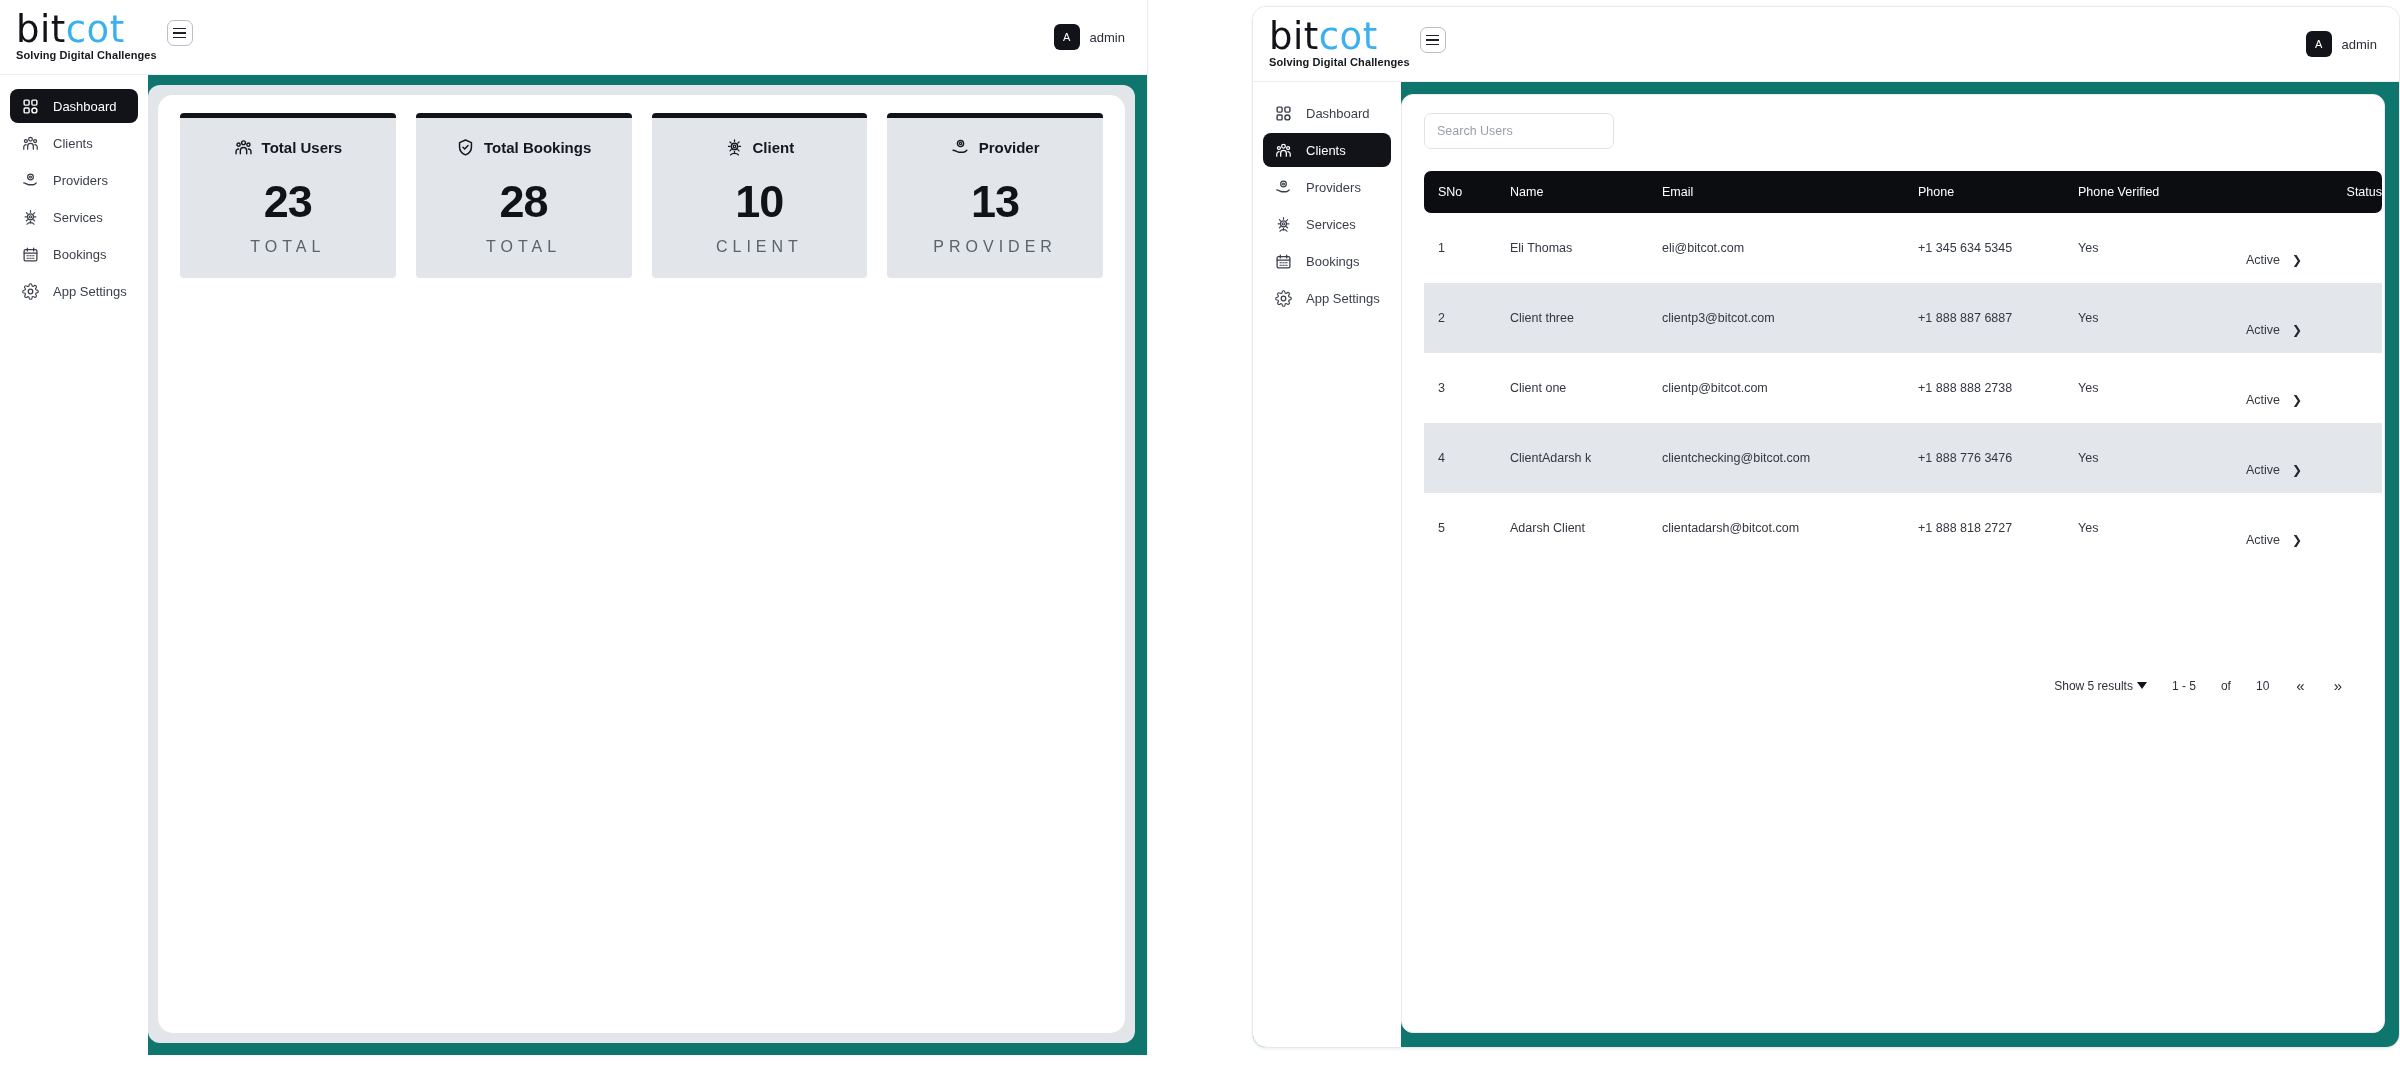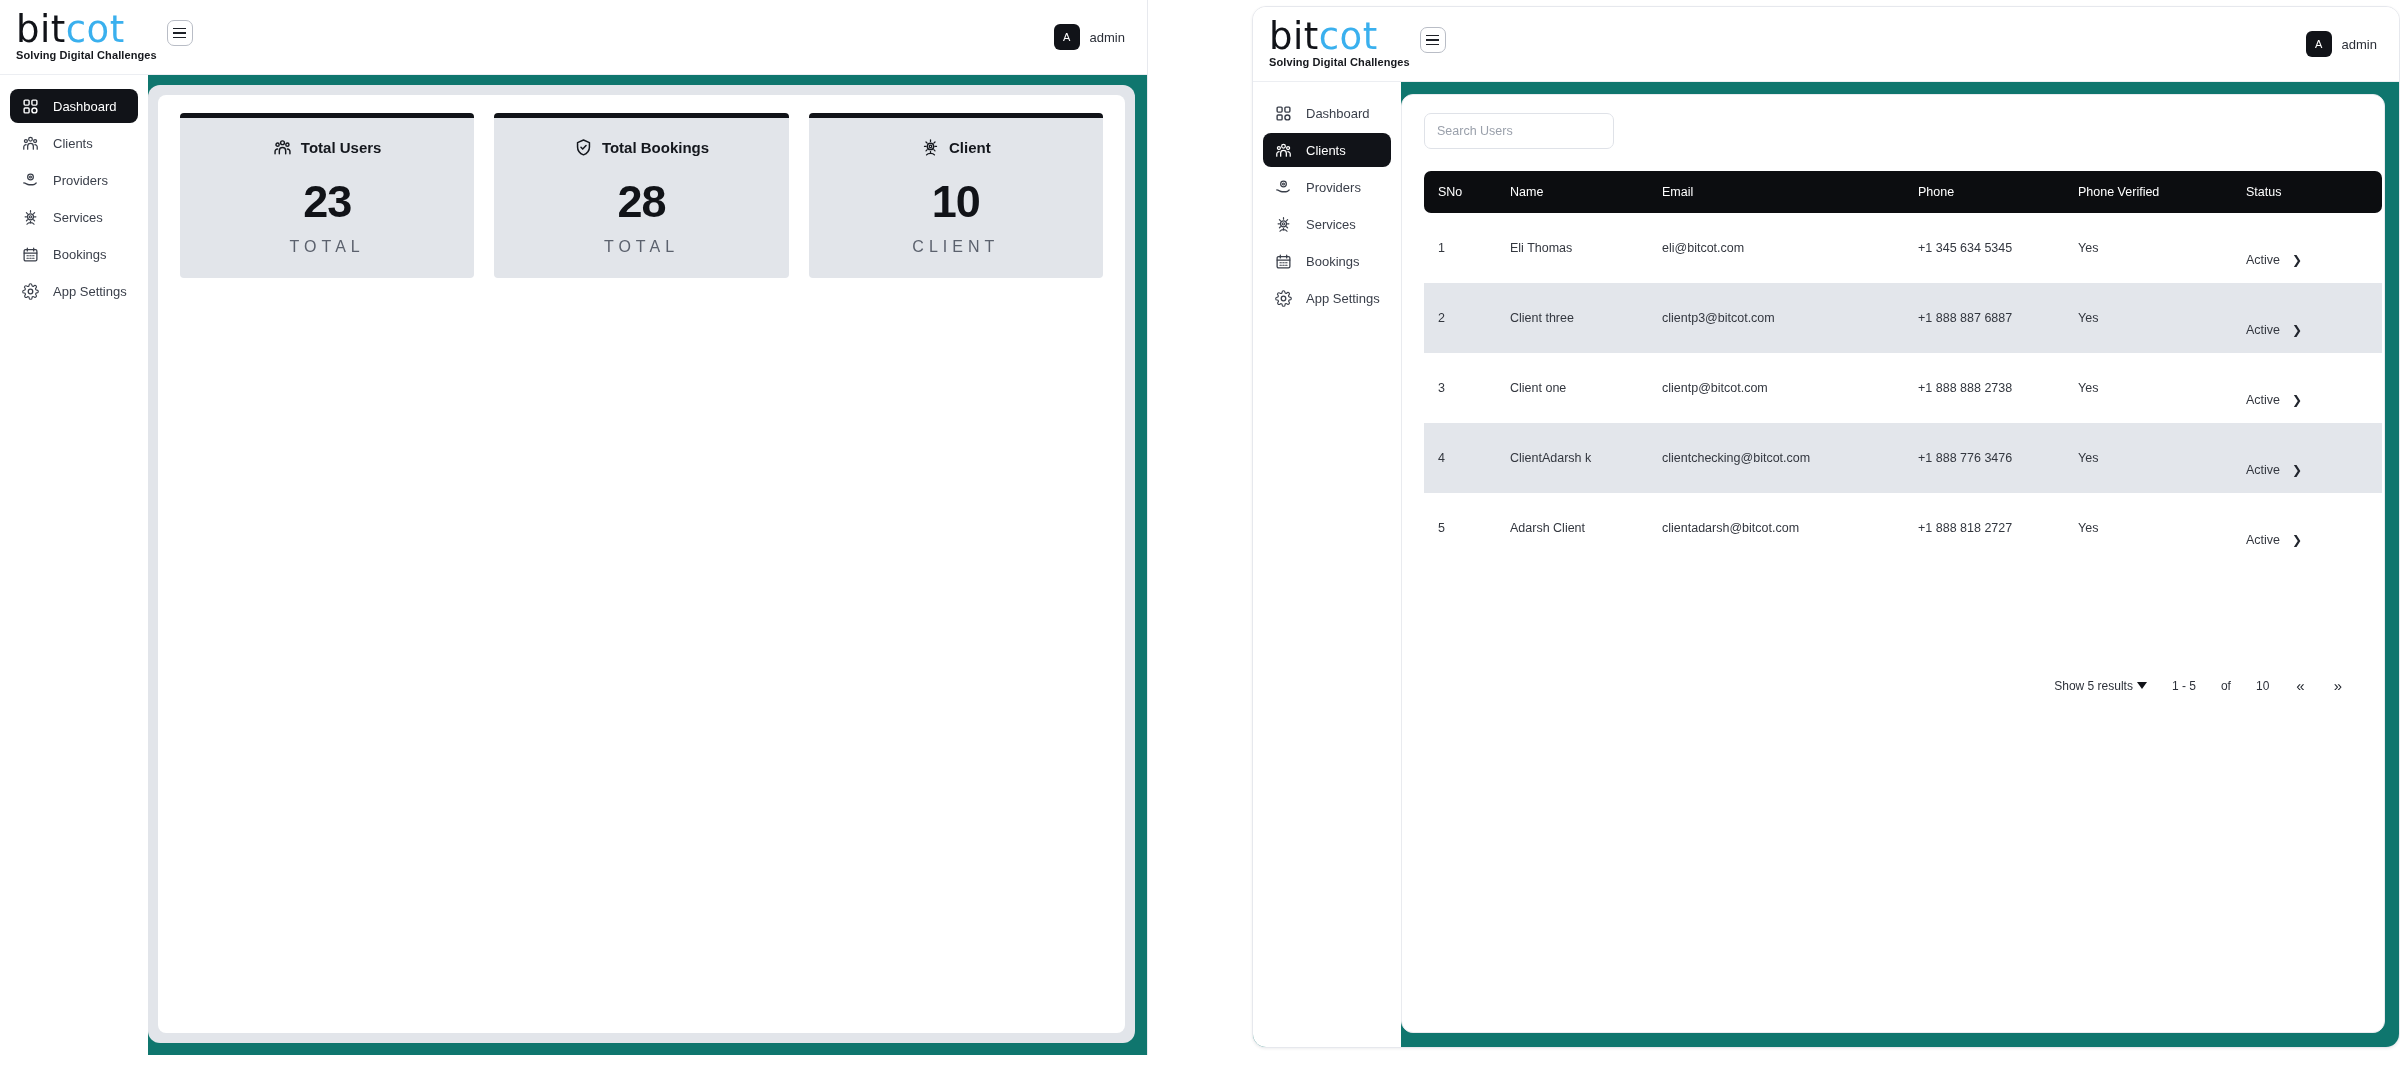--- a/index.html
+++ b/index.html
@@ -92,21 +92,21 @@
   .content-wrap { flex: 1; padding: 10px 12px 12px 0; min-width: 0; }
   .panel {
     height: 100%;
     background: #e2e5ea;
     border-radius: 12px;
     padding: 10px;
   }
   .panel-inner {
     height: 100%;
     background: #fff;
-    border-radius: 8px;
+    border-radius: 15px;
     padding: 18px 22px;
   }
   .cards { display: flex; gap: 20px; }
   .card {
     flex: 1;
     background: #e2e5ea;
     border-top: 5px solid #111318;
     border-radius: 4px;
     padding: 20px 10px 22px;
     text-align: center;
@@ -141,21 +141,21 @@
     background: #fff;
   }
   .search-input::placeholder { color: #9aa0ab; }
   .table { width: 100%; border-collapse: collapse; margin-top: 22px; table-layout: fixed; }
   .table thead th {
     background: #0c0d10; color: #ffffff;
     font-size: 12.5px; font-weight: 400; text-align: left;
     padding: 14px 0 14px 14px; height: 42px;
   }
   .table thead th:first-child { border-top-left-radius: 7px; border-bottom-left-radius: 7px; margin-top: 18px; }
-  .table thead th:last-child { border-top-right-radius: 7px; border-bottom-right-radius: 7px; }
+  .table thead th:last-child { border-top-right-radius: 7px; border-bottom-right-radius: 7px; text-align: right; }
   .table tbody td {
     font-size: 12.5px; color: #33373f;
     padding: 16px 0 16px 14px; height: 46px;
   }
   .table tbody tr.alt td { background: #e3e6eb; }
   .col-sno { width: 72px; }
   .col-name { width: 152px; }
   .col-email { width: 256px; }
   .col-phone { width: 160px; }
   .col-verified { width: 168px; }
@@ -304,20 +304,32 @@
                       <circle cx="12" cy="10.6" r="1.5" stroke-width="1.5"></circle>
                       <path d="M12 2.3v2M12 17v2M4.4 10.6h2M17.6 10.6h2M6.3 5l1.5 1.5M16.2 14.7l1.5 1.5M17.7 5l-1.5 1.5M7.8 14.7 6.3 16.2" stroke-width="1.6" stroke-linecap="round"></path>
                       <path d="M7 21.4c1-1.4 2.8-2.1 5-2.1s4 .7 5 2.1" stroke-width="1.6" stroke-linecap="round"></path>
                     </svg>
                   <span>Client</span>
                 </div>
                 <div class="card-value">10</div>
                 <div class="card-label">CLIENT</div>
               </div>
 
+              <div class="card">
+                <div class="card-head">
+                  <svg viewBox="0 0 24 24" fill="none" stroke="#14171d">
+                      <circle cx="12" cy="7" r="3.9" stroke-width="1.8"></circle>
+                      <circle cx="12" cy="7" r="1.4" stroke-width="1.5"></circle>
+                      <path d="M2.6 15.4c3 0 4.5 2.5 7.5 2.5h5.4c1.5 0 3-1 4.5-2.5" stroke-width="1.8" stroke-linecap="round"></path>
+                    </svg>
+                  <span>Provider</span>
+                </div>
+                <div class="card-value">13</div>
+                <div class="card-label">PROVIDER</div>
+              </div>
 
             </div>
           </div>
         </div>
       </div>
     </div>
   </div>
 
   <div class="app app-right">
 

